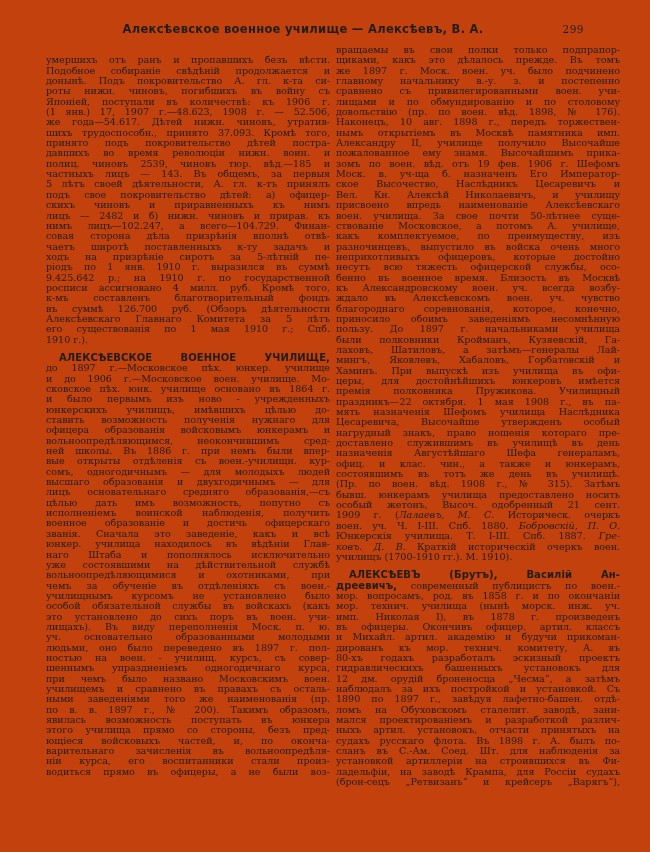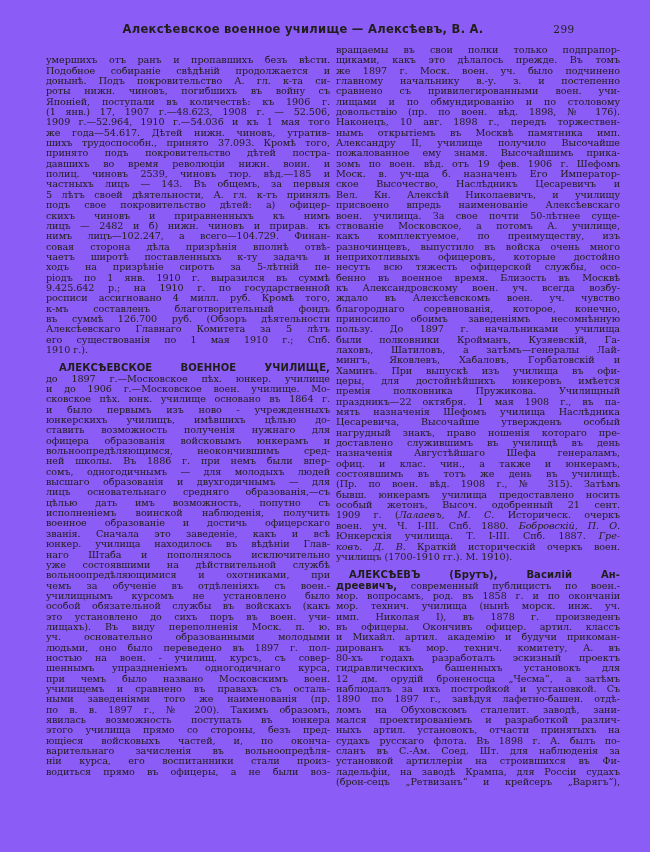--- a/index.html
+++ b/index.html
@@ -3,32 +3,32 @@
 <meta charset="utf-8">
 <style>
   html,body{margin:0;padding:0;}
   body{
     width:650px;height:852px;
     background:#fbfaf5;
     font-family:"DejaVu Serif", serif;
     color:#201e1a;
     overflow:hidden;
   }
-  .page{position:relative;width:650px;height:852px;background:#8b5cf6;}
+  .page{position:relative;width:650px;height:852px;background:#c2410c;}
   .running-header{position:absolute;top:0;left:0;width:650px;height:40px;}
   .header-title{
     position:absolute;top:22px;left:46px;width:514px;
     text-align:center;
     font-family:"DejaVu Sans", sans-serif;
     font-weight:bold;font-size:11.5px;letter-spacing:.3px;
     white-space:nowrap;
   }
   .page-number{
     position:absolute;top:23px;left:544px;width:40px;
-    font-size:10.5px;letter-spacing:.5px;text-align:center;
+    font-size:10.5px;letter-spacing:.5px;text-align:right;
   }
   .columns{
     position:absolute;top:45px;left:46px;width:574px;
     display:flex;gap:6px;align-items:center;
   }
   .column{width:284px;}
   .paragraph{margin:0;}
   .paragraph.spaced{margin-top:8px;}
   .line{
     font-size:9.6px;line-height:10.35px;
@@ -54,21 +54,20 @@
   </div>
   <div class="columns">
     <div class="column" id="col-0">
         <div class="paragraph">
           <div class="line"><span>умершихъ отъ ранъ и пропавшихъ безъ вѣсти.</span></div>
           <div class="line"><span>Подобное собираніе свѣдѣній продолжается и</span></div>
           <div class="line"><span>донынѣ. Подъ покровительство А. гл. к-та си-</span></div>
           <div class="line"><span>роты нижн. чиновъ, погибшихъ въ войну съ</span></div>
           <div class="line"><span>Японіей, поступали въ количествѣ: къ 1906 г.</span></div>
           <div class="line"><span>(1 янв.) 17, 1907 г.—48.623, 1908 г. — 52.506,</span></div>
-          <div class="line"><span>1909 г.—52.964, 1910 г.—54.036 и къ 1 мая того</span></div>
           <div class="line"><span>же года—54.617. Дѣтей нижн. чиновъ, утратив-</span></div>
           <div class="line"><span>шихъ трудоспособн., принято 37.093. Кромѣ того,</span></div>
           <div class="line"><span>принято подъ покровительство дѣтей постра-</span></div>
           <div class="line"><span>давшихъ во время революціи нижн. воин. и</span></div>
           <div class="line"><span>полиц. чиновъ 2539, чиновъ тюр. вѣд.—185 и</span></div>
           <div class="line"><span>частныхъ лицъ — 143. Въ общемъ, за первыя</span></div>
           <div class="line"><span>5 лѣтъ своей дѣятельности, А. гл. к-тъ принялъ</span></div>
           <div class="line"><span>подъ свое покровительство дѣтей: а) офицер-</span></div>
           <div class="line"><span>скихъ чиновъ и приравненныхъ къ нимъ</span></div>
           <div class="line"><span>лицъ — 2482 и б) нижн. чиновъ и прирав. къ</span></div>
@@ -89,20 +88,21 @@
           <div class="line"><span class="bold-head">АЛЕКСѢЕВСКОЕ ВОЕННОЕ УЧИЛИЩЕ,</span></div>
           <div class="line"><span>до 1897 г.—Московское пѣх. юнкер. училище</span></div>
           <div class="line"><span>и до 1906 г.—Московское воен. училище. Мо-</span></div>
           <div class="line"><span>сковское пѣх. юнк. училище основано въ 1864 г.</span></div>
           <div class="line"><span>и было первымъ изъ ново - учрежденныхъ</span></div>
           <div class="line"><span>юнкерскихъ училищъ, имѣвшихъ цѣлью до-</span></div>
           <div class="line"><span>ставить возможность полученія нужнаго для</span></div>
           <div class="line"><span>офицера образованія войсковымъ юнкерамъ и</span></div>
           <div class="line"><span>вольноопредѣляющимся, неокончившимъ сред-</span></div>
           <div class="line"><span>ней школы. Въ 1886 г. при немъ были впер-</span></div>
+          <div class="line"><span>вые открыты отдѣленія съ воен.-училищн. кур-</span></div>
           <div class="line"><span>сомъ, одногодичнымъ — для молодыхъ людей</span></div>
           <div class="line"><span>высшаго образованія и двухгодичнымъ — для</span></div>
           <div class="line"><span>лицъ основательнаго средняго образованія,—съ</span></div>
           <div class="line"><span>цѣлью дать имъ возможность, попутно съ</span></div>
           <div class="line"><span>исполненіемъ воинской наблюденія, получить</span></div>
           <div class="line"><span>военное образованіе и достичь офицерскаго</span></div>
           <div class="line"><span>званія. Сначала это заведеніе, какъ и всѣ</span></div>
           <div class="line"><span>юнкер. училища находилось въ вѣдѣніи Глав-</span></div>
           <div class="line"><span>наго Штаба и пополнялось исключительно</span></div>
           <div class="line"><span>уже состоявшими на дѣйствительной службѣ</span></div>

